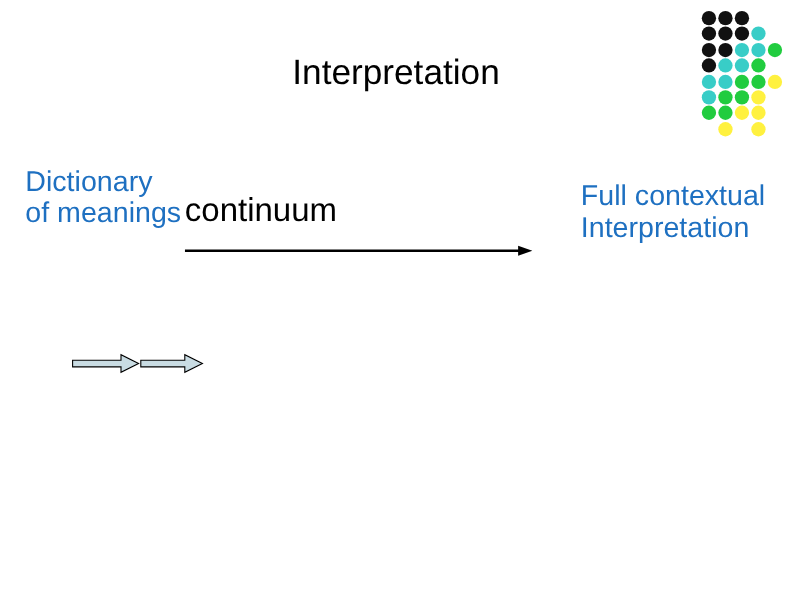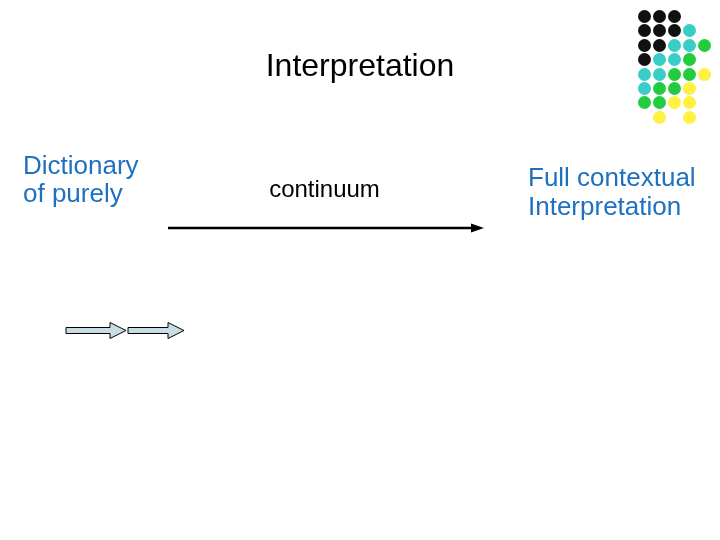--- a/index.html
+++ b/index.html
@@ -27,22 +27,22 @@
     font-size: 26px;
     line-height: 28px;
     color: var(--text-blue, #1E70C1);
     white-space: nowrap;
   }
   .text-block.left  { left: 23px;  top: 151px; }
   .text-block.right { left: 528px; top: 163px; line-height: 29px; }
   .continuum-label {
     position: absolute;
     left: 168px; top: 175px; width: 313px;
-    text-align: center;
-    font-size: 24px;
+    text-align: left;
+    font-size: 30px;
     color: var(--text-black, #000);
   }
   .continuum-arrow {
     position: absolute;
     left: 168px; top: 221px;
   }
   .block-arrows {
     position: absolute;
     left: 65px; top: 321px;
   }
@@ -93,21 +93,21 @@
       <div class="dot" style="left: 0px; top: 86.4px; background: rgb(33, 204, 63);"></div>
       <div class="dot" style="left: 15px; top: 86.4px; background: rgb(33, 204, 63);"></div>
       <div class="dot" style="left: 30px; top: 86.4px; background: rgb(255, 241, 63);"></div>
       <div class="dot" style="left: 45px; top: 86.4px; background: rgb(255, 241, 63);"></div>
       <div class="dot" style="left: 15px; top: 100.8px; background: rgb(255, 241, 63);"></div>
       <div class="dot" style="left: 45px; top: 100.8px; background: rgb(255, 241, 63);"></div>
     </div>
 
   <div class="text-block left">
     <div>Dictionary</div>
-    <div>of purely</div>
+    <div>of meanings</div>
   </div>
 
   <div class="continuum-label">continuum</div>
 
   <svg class="continuum-arrow" width="316" height="14" viewBox="0 0 316 14">
     <line x1="0" y1="7" x2="305" y2="7" stroke-width="2.4" stroke="#000000"></line>
     <polygon points="303,2.5 316,7 303,11.5" fill="#000000"></polygon>
   </svg>
 
   <div class="text-block right">

